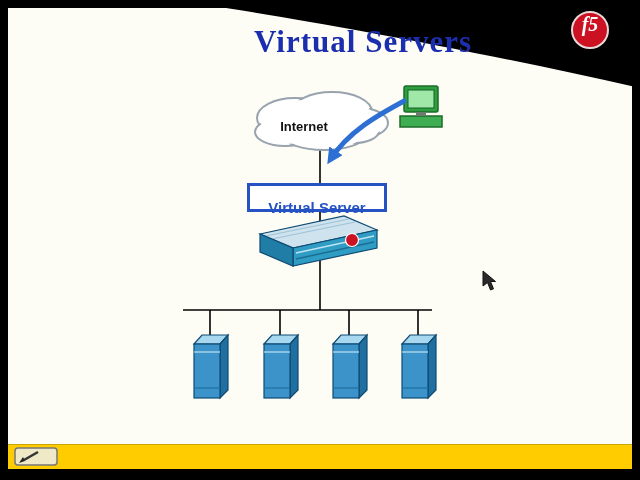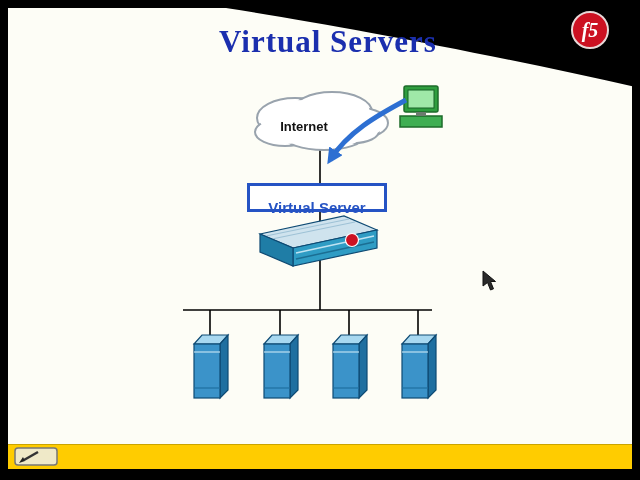--- a/index.html
+++ b/index.html
@@ -1,26 +1,26 @@
 <!DOCTYPE html>
 <html style="--title: #1b2fae; --accent-blue: #2553c4; --arrow-blue: #2d6fd2; --server-front: #3b93c9; --server-top: #a8d8f0; --server-side: #1f6fa0; --appliance-teal: #2f9cc4; --footer-yellow: #ffcc00; --logo-red: #cc1122;"><head>
 <meta charset="utf-8">
 <style>
   html,body{margin:0;padding:0;background:#000;}
   .canvas{position:relative;width:640px;height:480px;background:#000;overflow:hidden;
           font-family:"Liberation Sans", sans-serif;}
   .slide{position:absolute;left:8px;top:8px;width:624px;height:437px;
          background:#fdfdf6;}
   svg.layer{position:absolute;left:0;top:0;width:640px;height:480px;}
-  .title{position:absolute;left:158px;top:24px;width:340px;text-align:center;
+  .title{position:absolute;left:132px;top:24px;width:340px;text-align:right;
          font-family:"Liberation Serif", serif;font-weight:bold;font-size:31px;
          color:var(--title,#1b2fae);letter-spacing:1px;z-index:5;}
   .logo{position:absolute;left:571px;top:11px;width:34px;height:34px;border-radius:50%;
         background:var(--logo-red,#cc1122);border:2px solid #e8d8d8;z-index:6;
-        display:flex;align-items:center;justify-content:center;}
+        display:flex;align-items:flex-start;justify-content:center;}
   .logo span{color:#fff;font-family:"Liberation Serif", serif;font-style:italic;
         font-weight:bold;font-size:20px;}
   .vs-box{position:absolute;left:247px;top:183px;width:134px;height:23px;z-index:4;
         background:#fff;border:3px solid var(--accent-blue,#2553c4);
         display:flex;align-items:center;justify-content:center;}
   .vs-box span{color:var(--accent-blue,#2041bd);font-weight:bold;font-size:15px;margin-top:20px;}
   .footer{position:absolute;left:8px;top:444px;width:624px;height:24px;
         background:var(--footer-yellow,#ffcc00);border-top:1px solid #caa400;z-index:3;}
   .pen{position:absolute;left:14px;top:447px;z-index:4;}
   .cursor{position:absolute;left:482px;top:270px;z-index:9;}

